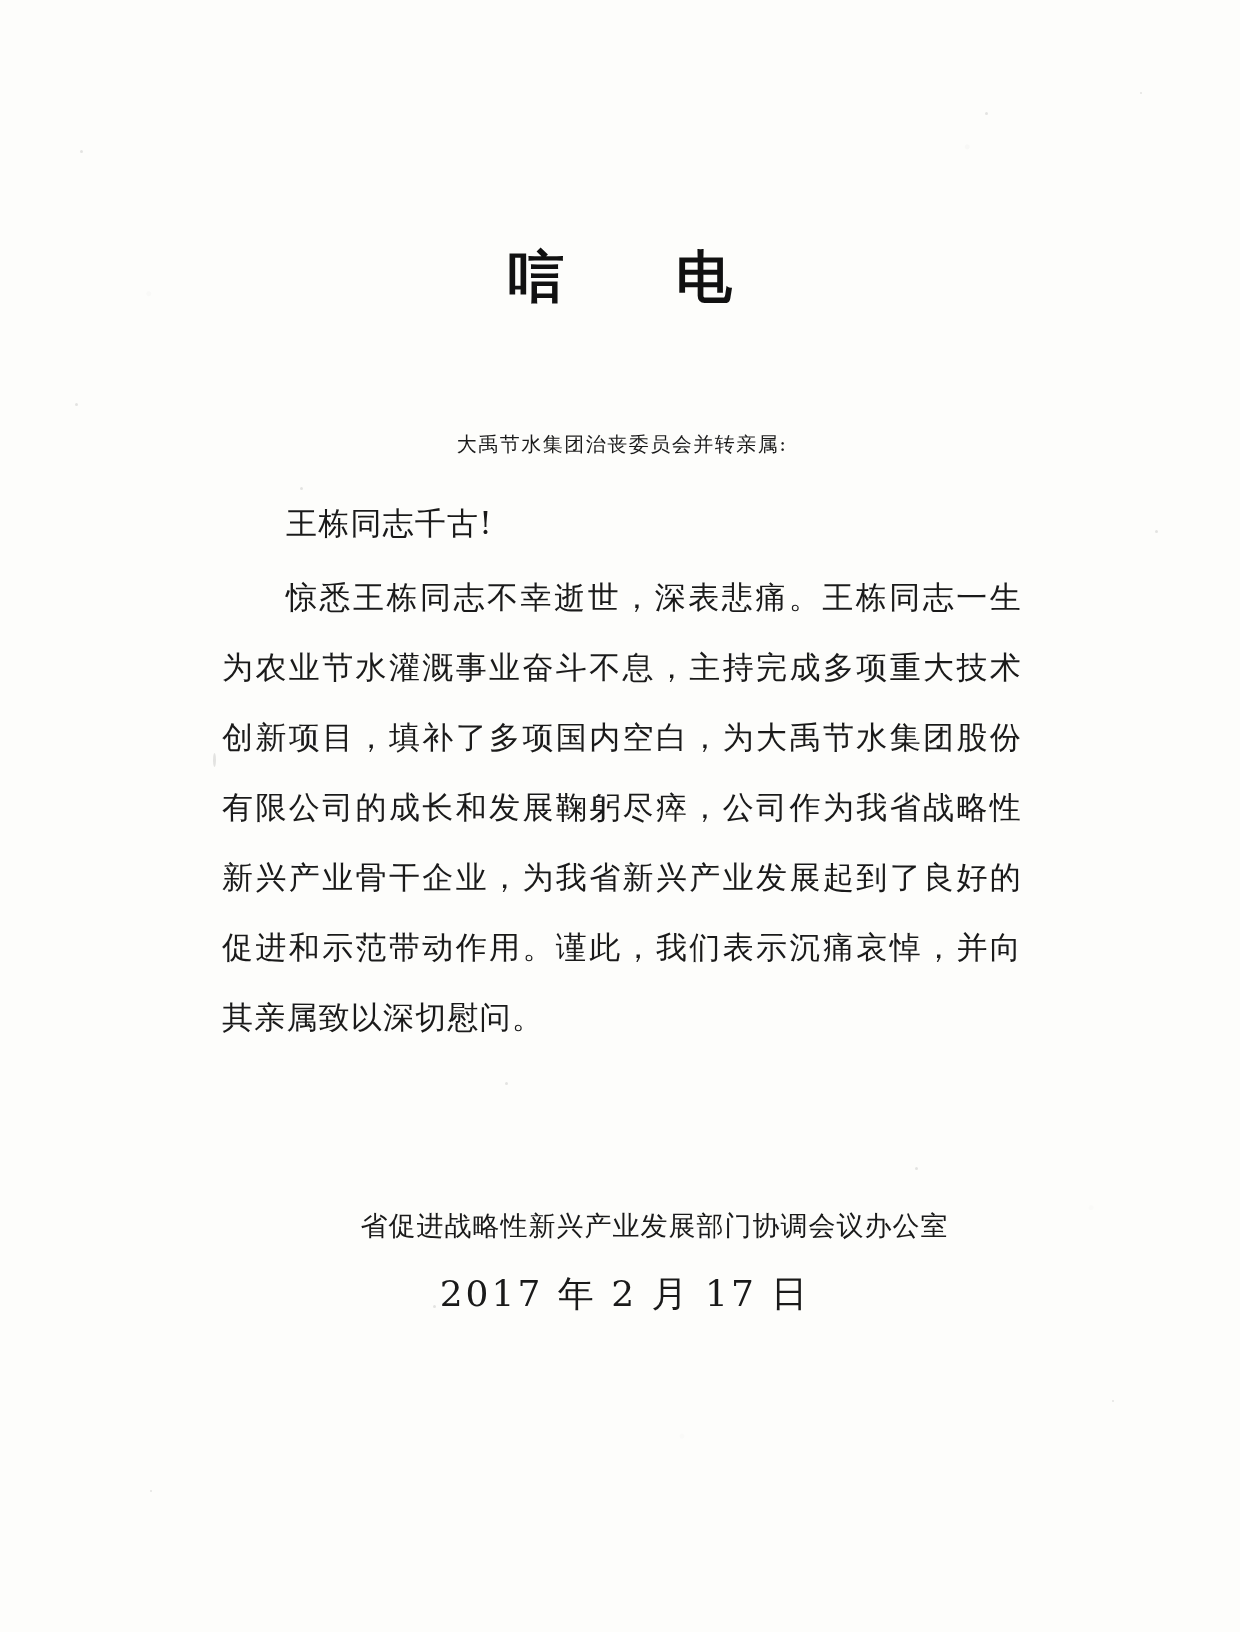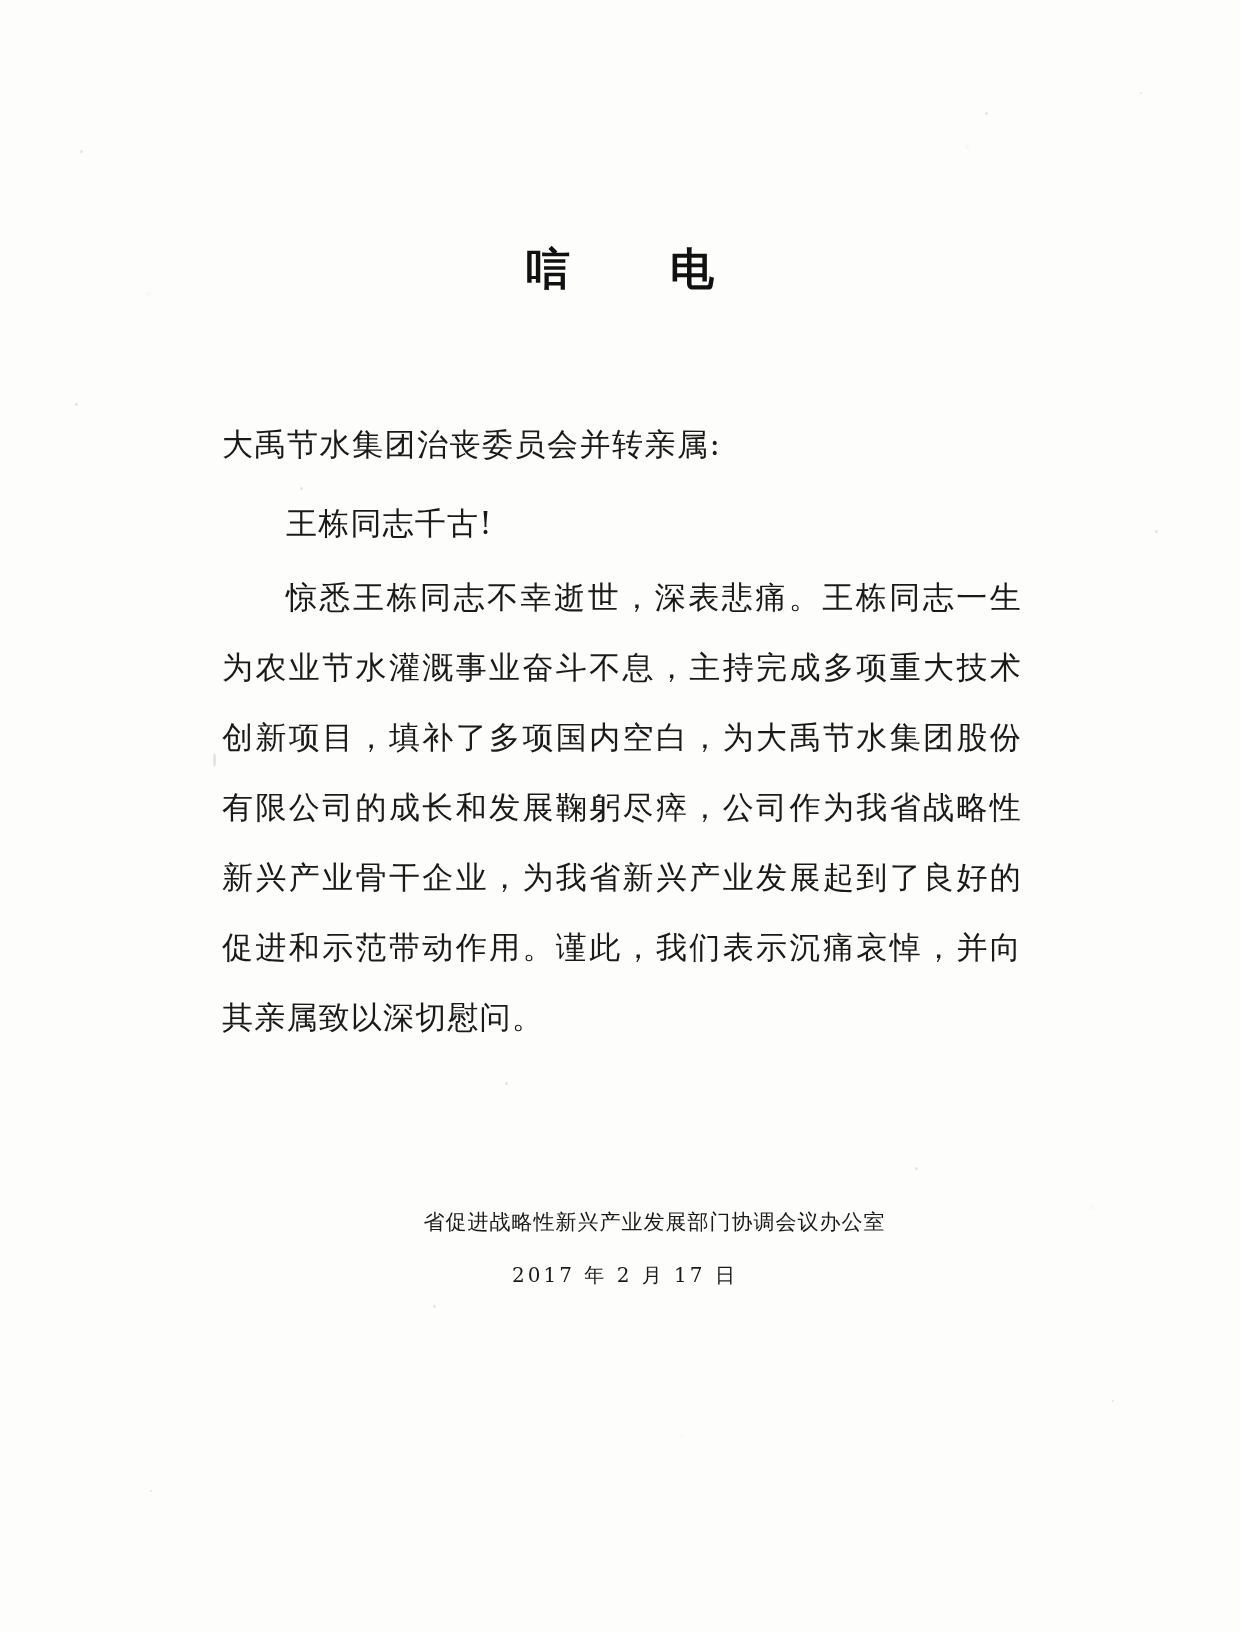--- a/index.html
+++ b/index.html
@@ -30,38 +30,39 @@
   }
 
   .doc-title {
     position: absolute;
     top: 240px;
     left: 0;
     width: 100%;
     text-align: center;
     font-family: "DejaVu Serif", serif;
     font-weight: 700;
-    font-size: 44px;
+    font-size: 56px;
     letter-spacing: 28px;
     text-indent: 28px;
     color: #111;
   }
 
   .body-block {
     position: absolute;
     top: 412px;
     left: 222px;
     width: 800px;
   }
 
   .salutation {
-    font-size: 31px;
+    font-size: 20px;
     line-height: 64px;
     letter-spacing: 1.5px;
     color: #1a1a1a;
+    text-align: center;
   }
 
   .para {
     font-size: 31px;
     line-height: 70px;
     letter-spacing: 1.2px;
     text-align: justify;
     text-justify: inter-ideograph;
     text-indent: 64px;
     color: #1a1a1a;
@@ -75,29 +76,29 @@
 
   .signature-block {
     position: absolute;
     top: 1208px;
     left: 0;
     width: 100%;
     text-align: center;
   }
 
   .sign-org {
-    font-size: 21px;
+    font-size: 27px;
     letter-spacing: 1px;
     color: #1a1a1a;
     padding-left: 30px;
     margin-left: 39px;
   }
 
   .sign-date {
-    font-size: 20px;
+    font-size: 36px;
     letter-spacing: 3px;
     color: #1a1a1a;
     margin-top: 26px;
     padding-left: 10px;
   }
 
   
   .speck {
     position: absolute;
     background: rgba(0,0,0,0.10);

